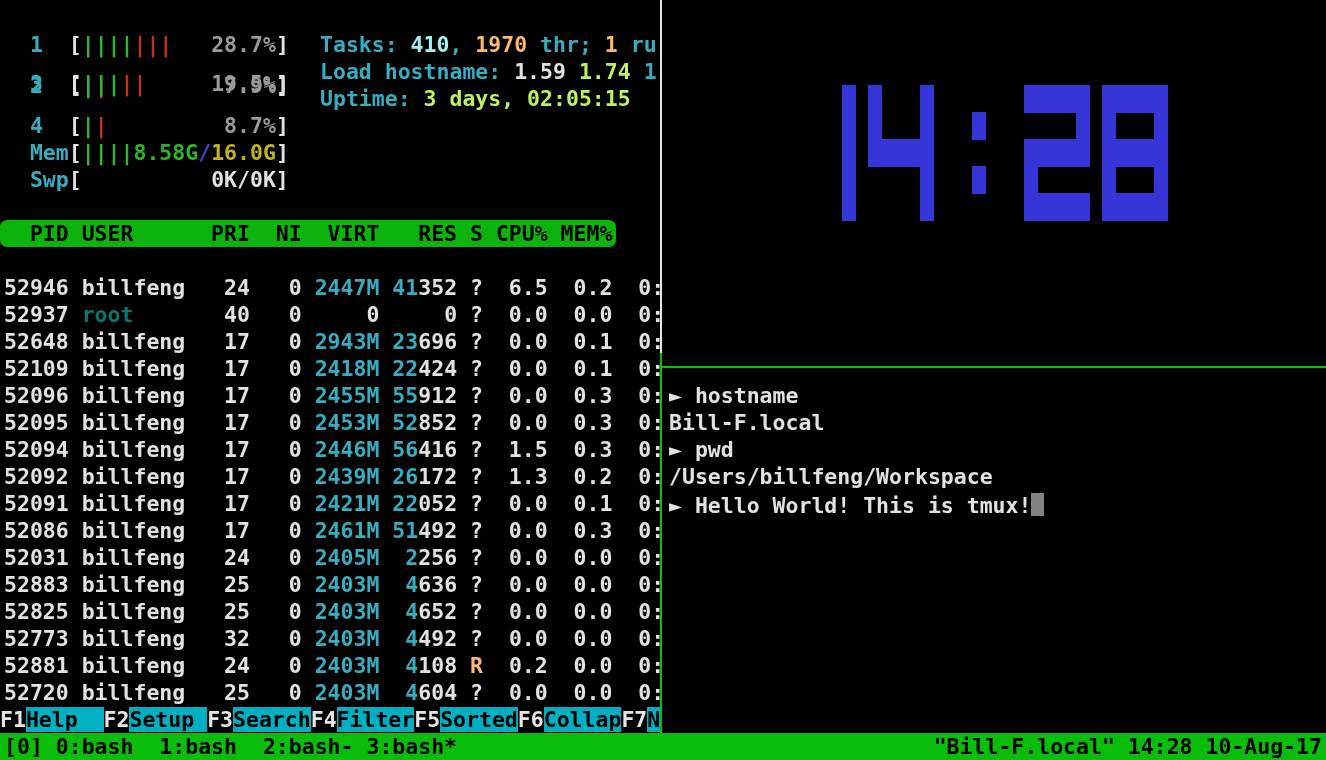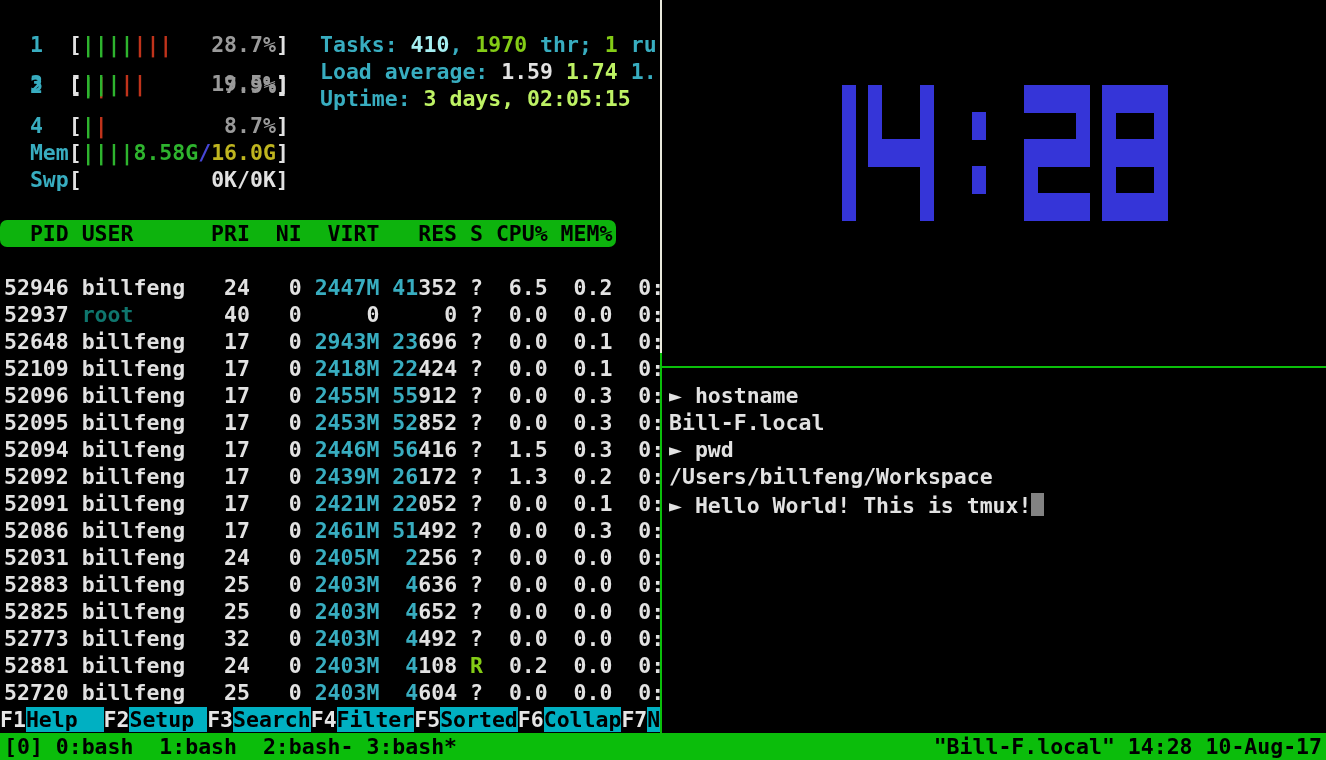--- a/index.html
+++ b/index.html
@@ -10,21 +10,21 @@
     font-size:21.5px; line-height:27px; font-weight:bold;
   }
   .pane{position:absolute; overflow:hidden; background:#000;}
   #htop-pane{left:0; top:0; width:660px; height:733px;}
   #clock-pane{left:664px; top:0; width:662px; height:353px;}
   #shell-pane{left:664px; top:368px; width:662px; height:365px;}
   .tline{position:absolute; height:27px; white-space:pre;}
   
   .c-white{color:#e2e2e2} .c-gray{color:#9a9a9a} .c-dim{color:#0f766e}
   .c-cyan{color:#38adc0} .c-bcyan{color:#bef264} .c-lcyan{color:#a5eef1}
-  .c-green{color:#2eb42e} .c-bgreen{color:#84cc16} .c-red{color:#c0331b}
+  .c-green{color:#2eb42e} .c-bgreen{color:#fdba74} .c-red{color:#c0331b}
   .c-yellow{color:#bfb51f} .c-blue{color:#4646d6}
   .bg-header{background:#0db30d; color:#000;}
   .bg-sel{background:#00b0c2; color:#000;}
   .prow, .bg-header{left:0; width:616px; padding-left:4px; box-sizing:border-box;border-radius:7px;}
   .c-fk{color:#e6e6e6}
   .c-fl{background:#00b0c2; color:#000;}
   
   .vborder{position:absolute; width:2px;}
   #vborder-top{left:660px; top:0; height:353px; background:#e8e8dc;}
   #vborder-bottom{left:660px; top:353px; height:380px; background:#0abf0a;}
@@ -45,21 +45,21 @@
 <div id="screen">
 
   <div id="htop-pane" class="pane">
       <div class="tline" style="top: 31px; left: 4px;"><span class="c-cyan">  1  </span><span class="c-white">[</span><span class="c-green">||||</span><span class="c-red">|||</span><span class="c-gray">   28.7%</span><span class="c-white">]</span></div>
       <div class="tline" style="top: 72px; left: 4px;"><span class="c-cyan">  2  </span><span class="c-white">[</span><span class="c-green">|</span><span class="c-red">|</span><span class="c-gray">         7.9%</span><span class="c-white">]</span></div>
       <div class="tline" style="top: 70px; left: 4px;"><span class="c-cyan">  3  </span><span class="c-white">[</span><span class="c-green">|||</span><span class="c-red">||</span><span class="c-gray">     19.5%</span><span class="c-white">]</span></div>
       <div class="tline" style="top: 112px; left: 4px;"><span class="c-cyan">  4  </span><span class="c-white">[</span><span class="c-green">|</span><span class="c-red">|</span><span class="c-gray">         8.7%</span><span class="c-white">]</span></div>
       <div class="tline" style="top: 139px; left: 4px;"><span class="c-cyan">  Mem</span><span class="c-white">[</span><span class="c-green">||||8.58G</span><span class="c-blue">/</span><span class="c-yellow">16.0G</span><span class="c-white">]</span></div>
       <div class="tline" style="top: 166px; left: 4px;"><span class="c-cyan">  Swp</span><span class="c-white">[</span><span class="c-white">          0K/0K</span><span class="c-white">]</span></div>
       <div class="tline" style="top: 31px; left: 320px;"><span class="c-cyan">Tasks: </span><span class="c-lcyan">410</span><span class="c-cyan">, </span><span class="c-bgreen">1970</span><span class="c-cyan"> thr; </span><span class="c-bgreen">1</span><span class="c-cyan"> ru</span></div>
-      <div class="tline" style="top: 58px; left: 320px;"><span class="c-cyan">Load average: </span><span class="c-white">1.59 </span><span class="c-bcyan">1.74 </span><span class="c-cyan">1.</span></div>
+      <div class="tline" style="top: 58px; left: 320px;"><span class="c-cyan">Load hostname: </span><span class="c-white">1.59 </span><span class="c-bcyan">1.74 </span><span class="c-cyan">1.</span></div>
       <div class="tline" style="top: 85px; left: 320px;"><span class="c-cyan">Uptime: </span><span class="c-bcyan">3 days, 02:05:15</span></div>
       <div class="tline bg-header" style="top: 220px; left: 0px;">  PID USER      PRI  NI  VIRT   RES S CPU% MEM%   T</div>
       <div class="tline prow" style="top: 274px; left: 0px;"><span class="c-white">52946 </span><span class="c-white">billfeng </span><span class="c-white">  24   0 </span><span class="c-cyan">2447M</span><span class="c-white"> </span><span class="c-white"></span><span class="c-cyan">41</span><span class="c-white">352 </span><span class="c-white">?</span><span class="c-white">  6.5  0.2  0:</span></div>
       <div class="tline prow" style="top: 301px; left: 0px;"><span class="c-white">52937 </span><span class="c-dim">root     </span><span class="c-white">  40   0 </span><span class="c-white">    0</span><span class="c-white"> </span><span class="c-white">    </span><span class="c-white">0 </span><span class="c-white">?</span><span class="c-white">  0.0  0.0  0:</span></div>
       <div class="tline prow" style="top: 328px; left: 0px;"><span class="c-white">52648 </span><span class="c-white">billfeng </span><span class="c-white">  17   0 </span><span class="c-cyan">2943M</span><span class="c-white"> </span><span class="c-white"></span><span class="c-cyan">23</span><span class="c-white">696 </span><span class="c-white">?</span><span class="c-white">  0.0  0.1  0:</span></div>
       <div class="tline prow" style="top: 355px; left: 0px;"><span class="c-white">52109 </span><span class="c-white">billfeng </span><span class="c-white">  17   0 </span><span class="c-cyan">2418M</span><span class="c-white"> </span><span class="c-white"></span><span class="c-cyan">22</span><span class="c-white">424 </span><span class="c-white">?</span><span class="c-white">  0.0  0.1  0:</span></div>
       <div class="tline prow" style="top: 382px; left: 0px;"><span class="c-white">52096 </span><span class="c-white">billfeng </span><span class="c-white">  17   0 </span><span class="c-cyan">2455M</span><span class="c-white"> </span><span class="c-white"></span><span class="c-cyan">55</span><span class="c-white">912 </span><span class="c-white">?</span><span class="c-white">  0.0  0.3  0:</span></div>
       <div class="tline prow" style="top: 409px; left: 0px;"><span class="c-white">52095 </span><span class="c-white">billfeng </span><span class="c-white">  17   0 </span><span class="c-cyan">2453M</span><span class="c-white"> </span><span class="c-white"></span><span class="c-cyan">52</span><span class="c-white">852 </span><span class="c-white">?</span><span class="c-white">  0.0  0.3  0:</span></div>
       <div class="tline prow" style="top: 436px; left: 0px;"><span class="c-white">52094 </span><span class="c-white">billfeng </span><span class="c-white">  17   0 </span><span class="c-cyan">2446M</span><span class="c-white"> </span><span class="c-white"></span><span class="c-cyan">56</span><span class="c-white">416 </span><span class="c-white">?</span><span class="c-white">  1.5  0.3  0:</span></div>
       <div class="tline prow" style="top: 463px; left: 0px;"><span class="c-white">52092 </span><span class="c-white">billfeng </span><span class="c-white">  17   0 </span><span class="c-cyan">2439M</span><span class="c-white"> </span><span class="c-white"></span><span class="c-cyan">26</span><span class="c-white">172 </span><span class="c-white">?</span><span class="c-white">  1.3  0.2  0:</span></div>

